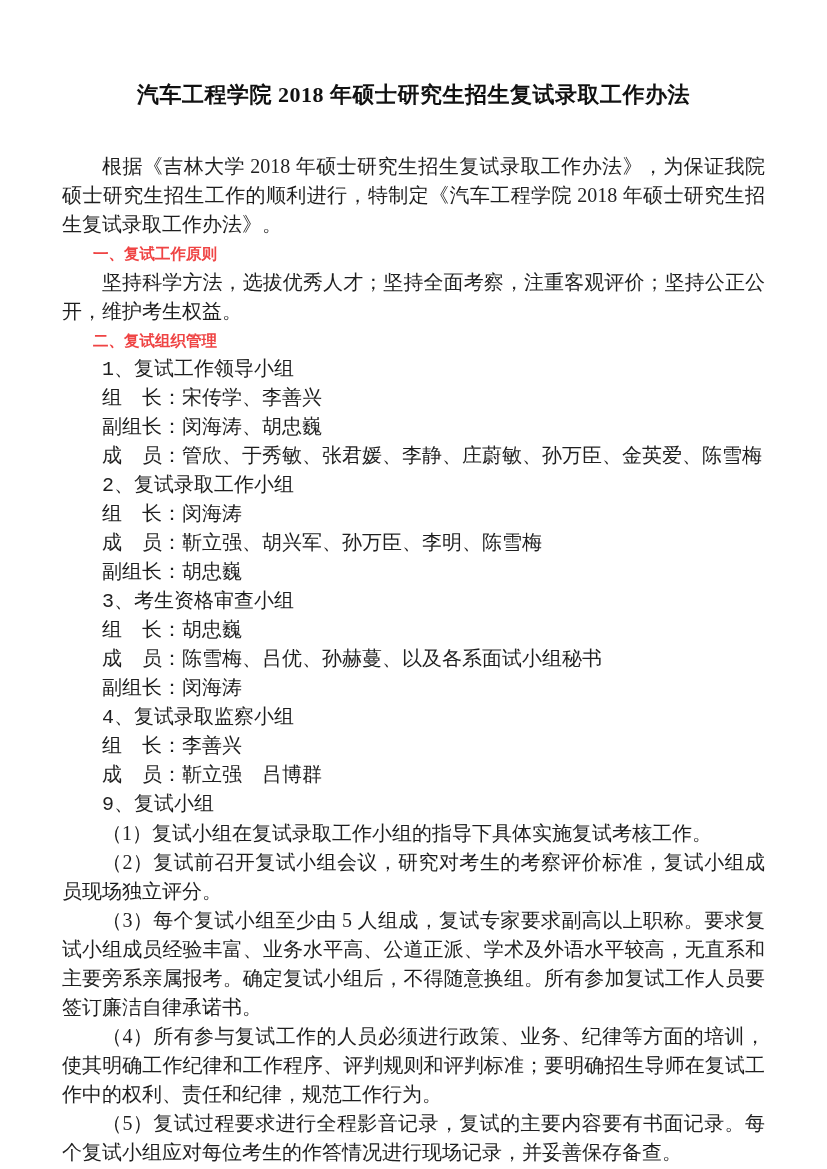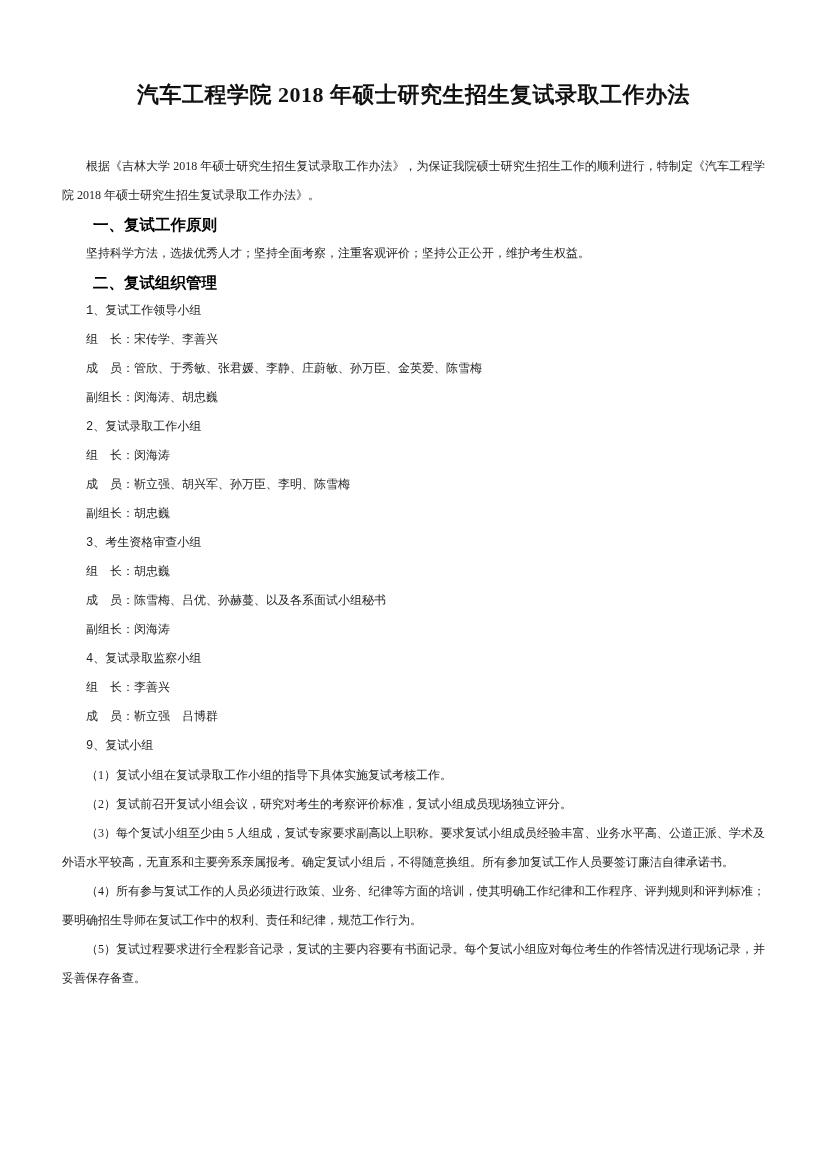--- a/index.html
+++ b/index.html
@@ -22,32 +22,32 @@
     margin: 0 0 42px 0;
     font-size: 22px;
     line-height: 30px;
     font-weight: bold;
     text-align: center;
     letter-spacing: 0.5px;
     color: #111111;
   }
   .para, .line, .heading {
     margin: 0;
-    font-size: 12px;
+    font-size: 20px;
     line-height: 29px;
     text-align: justify;
   }
   .indent {
     text-indent: 2em;
   }
   .heading {
     font-weight: bold;
     font-family: "Liberation Sans", "DejaVu Sans", sans-serif;
     font-size: 15.5px;
-    color: #000000;
+    color: #ef4444;
   }
   .line {
     white-space: pre-wrap;
     font-family: Liberation Mono, monospace;
   }
 </style>
 </head>
 <body>
 
 <div class="page">
@@ -57,22 +57,22 @@
   <p class="para indent">根据《吉林大学 2018 年硕士研究生招生复试录取工作办法》，为保证我院硕士研究生招生工作的顺利进行，特制定《汽车工程学院 2018 年硕士研究生招生复试录取工作办法》。</p>
 
   <h2 class="heading indent">一、复试工作原则</h2>
 
   <p class="para indent">坚持科学方法，选拔优秀人才；坚持全面考察，注重客观评价；坚持公正公开，维护考生权益。</p>
 
   <h2 class="heading indent">二、复试组织管理</h2>
 
   <p class="line indent">1、复试工作领导小组</p>
   <p class="line indent">组　长：宋传学、李善兴</p>
+  <p class="line indent">副组长：闵海涛、胡忠巍</p>
   <p class="line indent">成　员：管欣、于秀敏、张君媛、李静、庄蔚敏、孙万臣、金英爱、陈雪梅</p>
-  <p class="line indent">副组长：闵海涛、胡忠巍</p>
 
   <p class="line indent">2、复试录取工作小组</p>
   <p class="line indent">组　长：闵海涛</p>
   <p class="line indent">成　员：靳立强、胡兴军、孙万臣、李明、陈雪梅</p>
   <p class="line indent">副组长：胡忠巍</p>
 
   <p class="line indent">3、考生资格审查小组</p>
   <p class="line indent">组　长：胡忠巍</p>
   <p class="line indent">成　员：陈雪梅、吕优、孙赫蔓、以及各系面试小组秘书</p>
   <p class="line indent">副组长：闵海涛</p>

